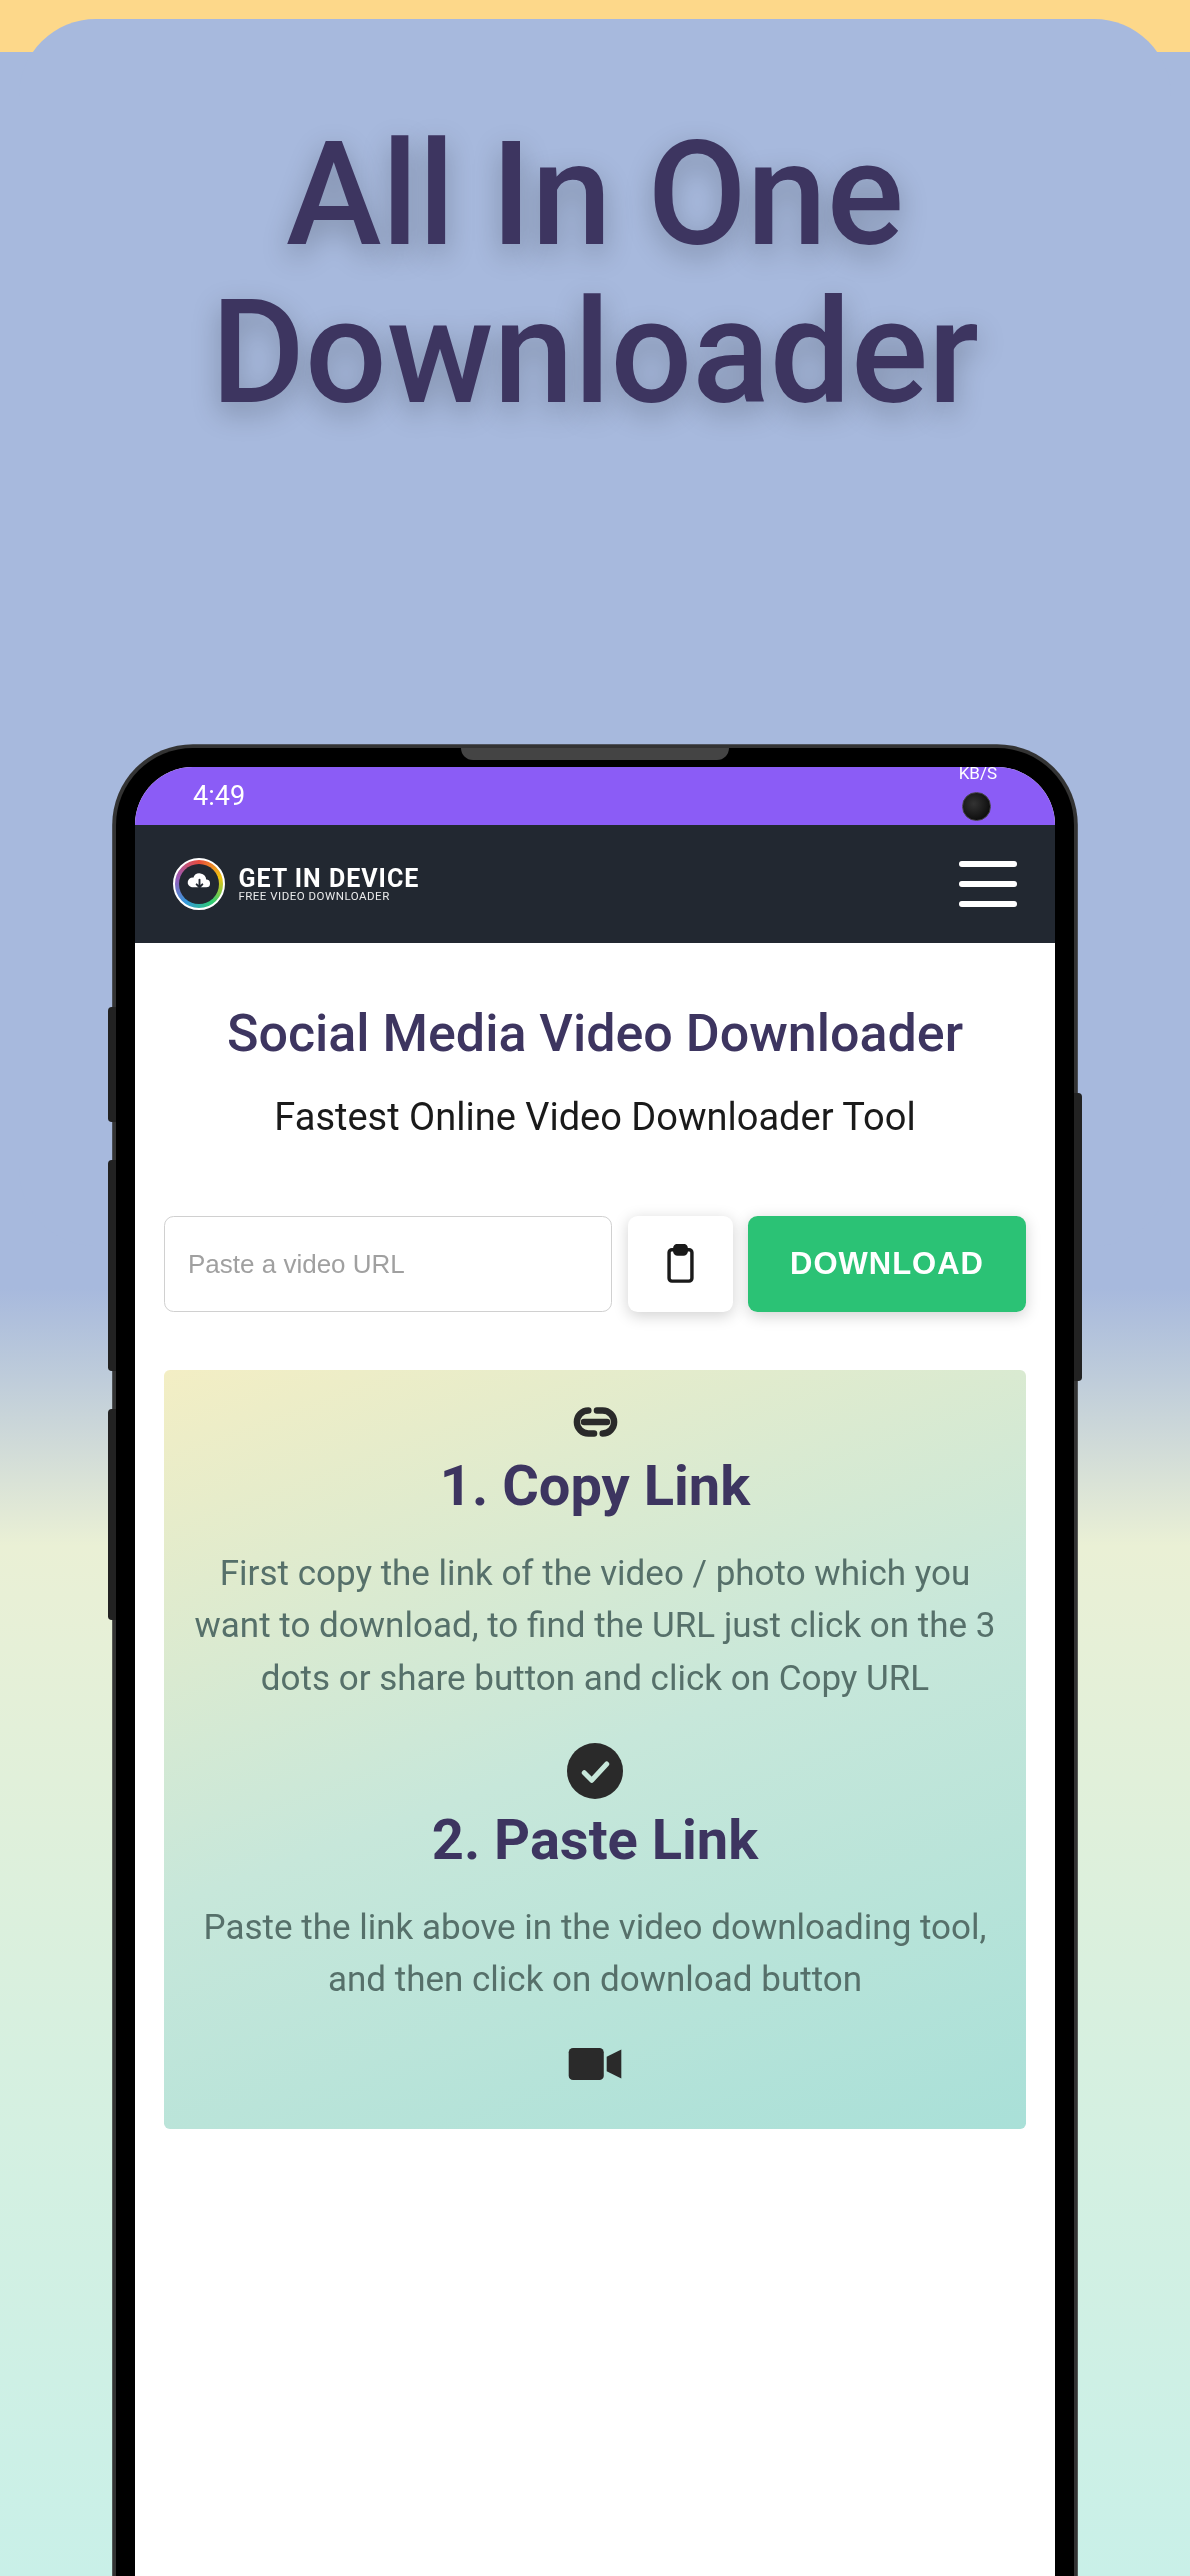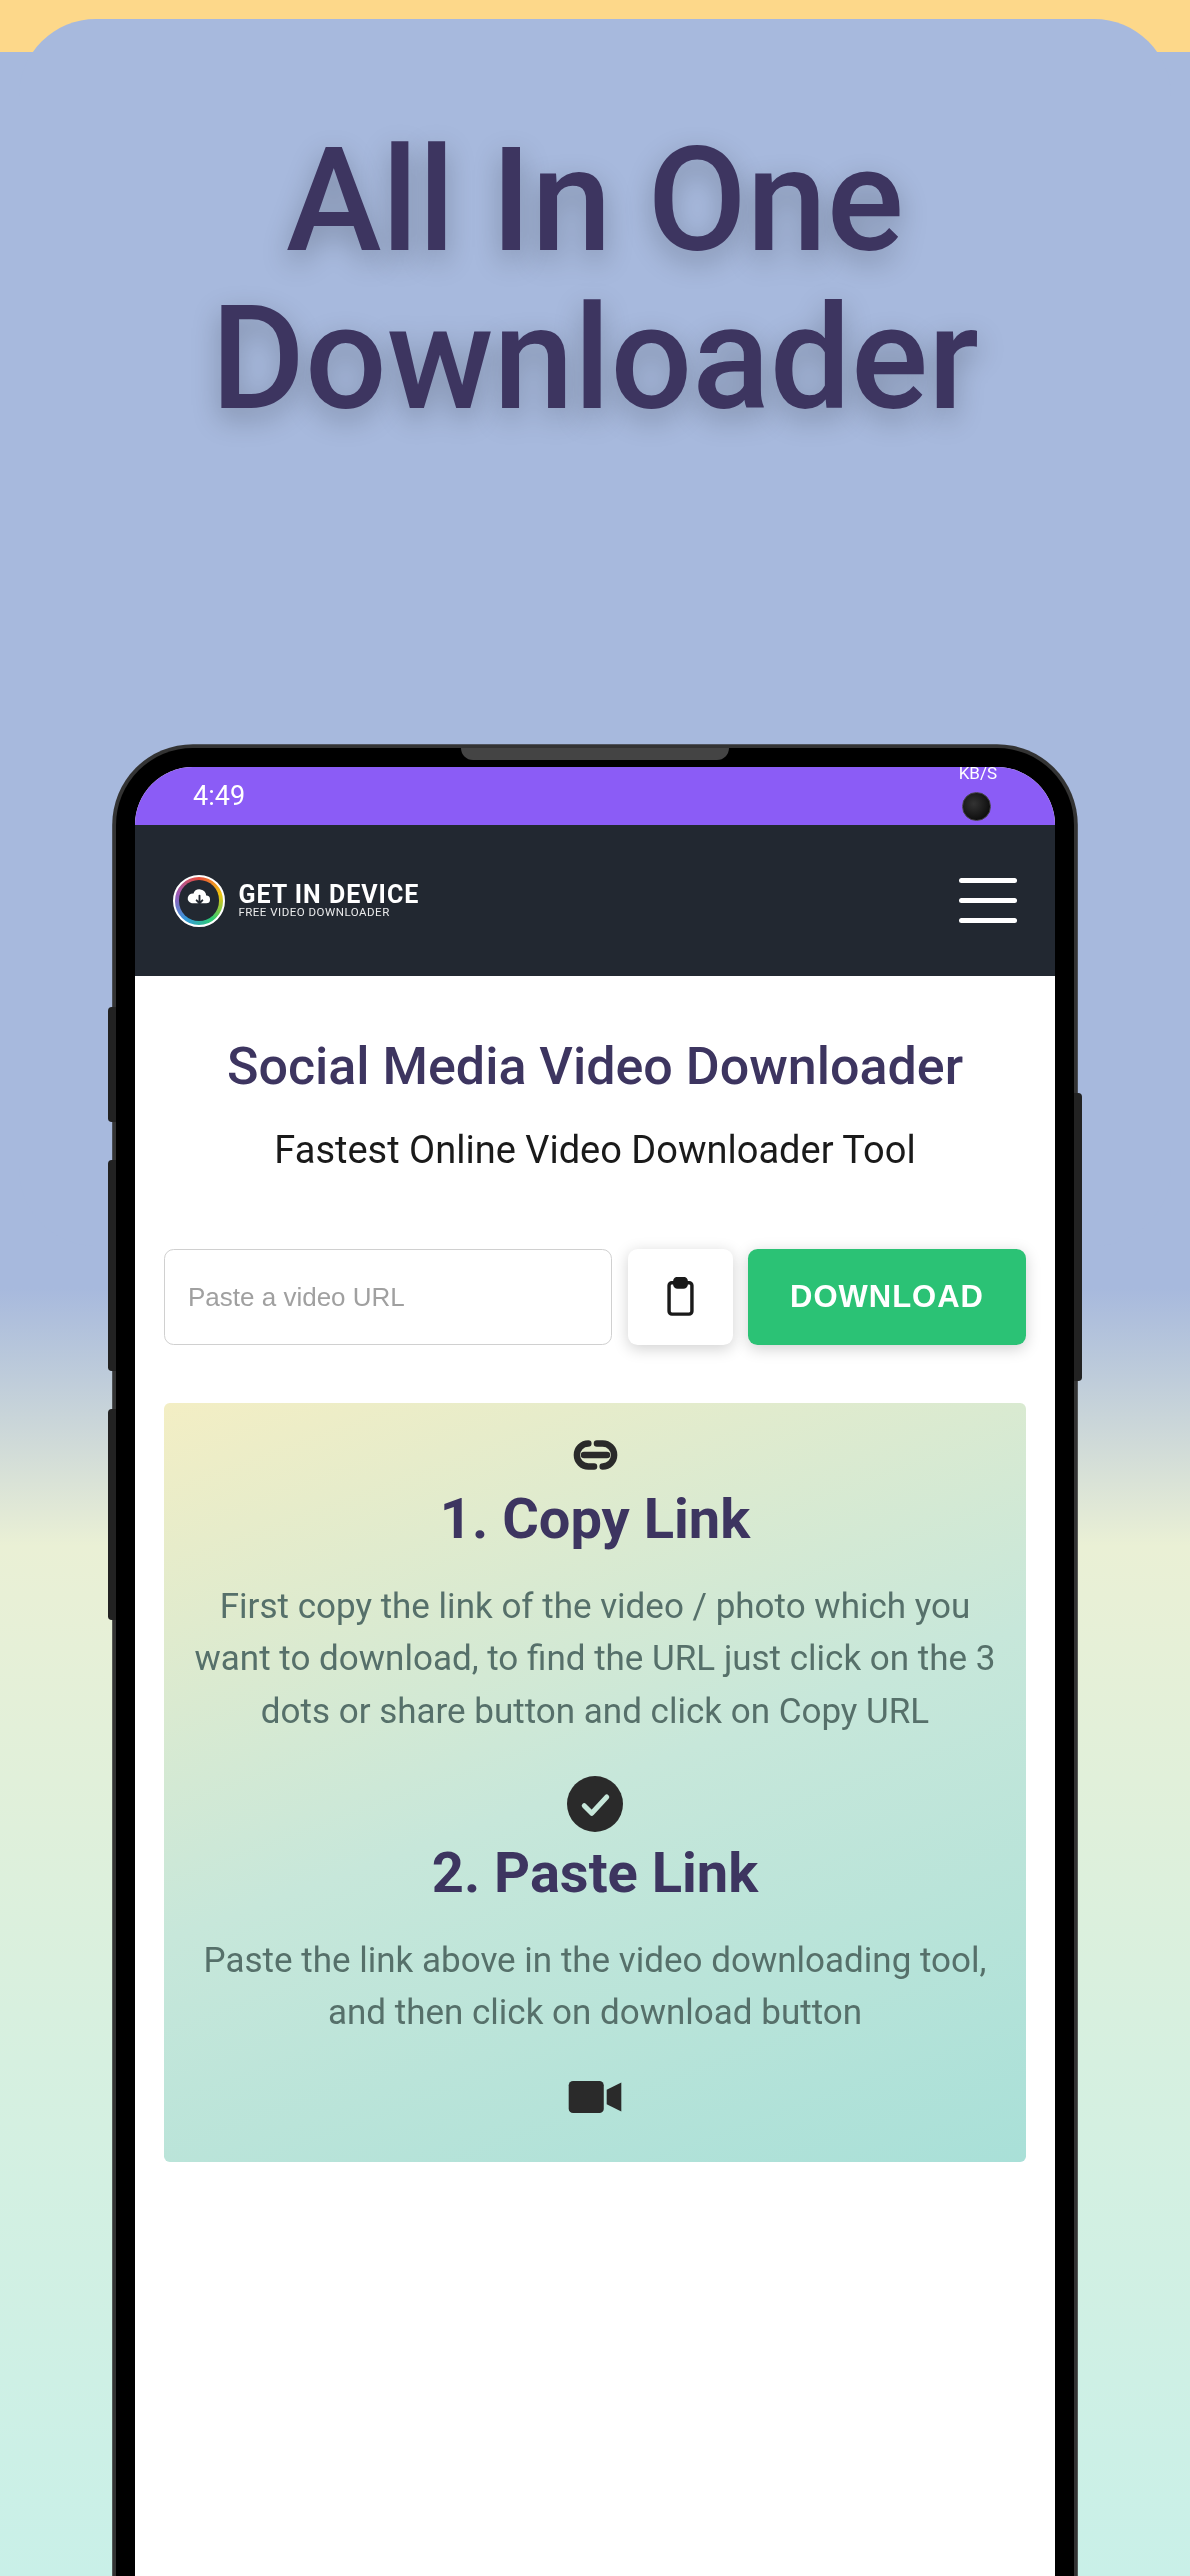--- a/index.html
+++ b/index.html
@@ -13,21 +13,21 @@
     position: absolute;
     top: 19px;
     left: 19px;
     right: 19px;
     height: 1227px;
     background: #a7b9dd;
     border-radius: 77px;
   }
   .hero-title {
     position: absolute;
-    top: 122px;
+    top: 116px;
     left: 0;
     right: 0;
     text-align: center;
     font-size: 144px;
     line-height: 1.1;
     font-weight: 500;
     color: #3d3560;
     text-shadow: 0 9.6px 29px rgba(0,0,0,0.25);
   }
   .phone {
@@ -94,21 +94,21 @@
   .camera-dot {
     width: 29px;
     height: 29px;
     border-radius: 50%;
     background: radial-gradient(circle at 40% 40%, #333, #000);
     border: 1.9px solid #444;
   }
   .kbs-block { text-align: right; font-size: 17px; line-height: 1; }
   .kbs-block .kbs-num { font-size: 21px; }
   .appbar {
-    height: 151px;
+    height: 118px;
     background: #222831;
     display: flex;
     align-items: center;
     justify-content: space-between;
     padding: 16px 38px;
   }
   .logo {
     display: flex;
     align-items: center;
     gap: 13.4px;

